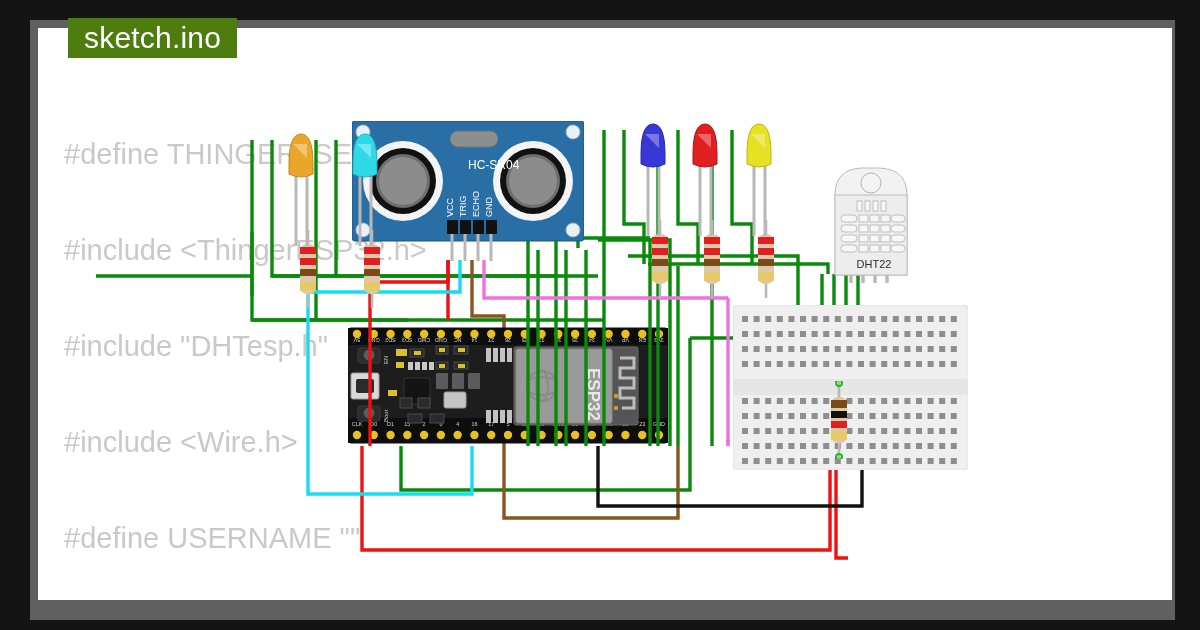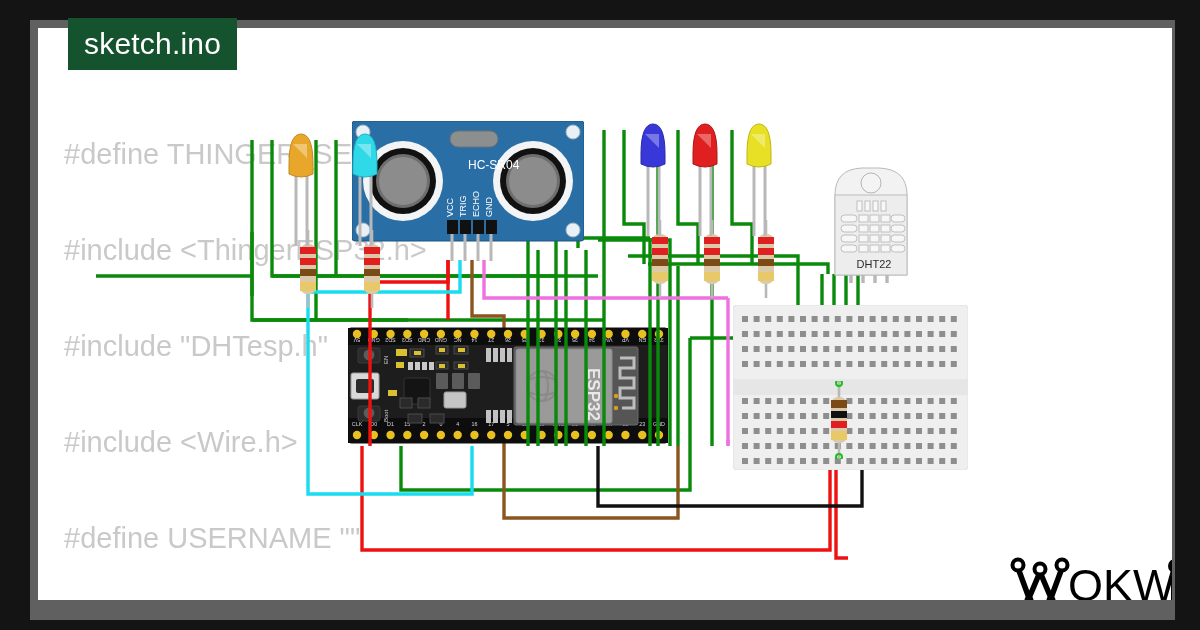--- a/index.html
+++ b/index.html
@@ -9,22 +9,22 @@
     font-family:"Liberation Sans","DejaVu Sans",sans-serif;
   }
   #stage{position:relative;width:1200px;height:630px;}
 
   
   .frame-border{position:absolute;left:30px;top:20px;width:1145px;height:600px;background:#606060;}
   .canvas{position:absolute;left:38px;top:28px;width:1134px;height:572px;background:#ffffff;overflow:hidden;}
 
   
   .filechip{
-    position:absolute;left:68px;top:18px;height:52px;
-    background:#14532d;color:#fff;display:flex;align-items:center;
+    position:absolute;left:68px;top:18px;height:40px;
+    background:#4d7c0f;color:#fff;display:flex;align-items:center;
     padding:0 16px;font-size:30px;letter-spacing:.2px;z-index:60;
   }
 
   
   .code{position:absolute;left:26px;top:78px;width:1100px;z-index:1;
         color:#c9c9c9;font-size:29px;line-height:96px;white-space:nowrap;
         font-family:"Liberation Sans","DejaVu Sans",sans-serif;}
   .code div{height:96px;}
 
   
@@ -709,38 +709,20 @@
         <path d="M632 292 L632 418" stroke="#0a8a0a"></path>
         <path d="M640 292 L640 418" stroke="#0a8a0a"></path>
         <path d="M674 292 L674 418" stroke="#0a8a0a"></path>
 
         <path d="M332 292 L332 418" stroke="#ee1111"></path>
 
         <path d="M690 418 L690 412" stroke="#f070e0"></path>
       </g>
     </svg>
 
-    <div class="wokwi-logo">
-      <svg width="180" height="52" viewBox="0 0 180 52">
-        <g fill="#000" font-family="Liberation Sans, sans-serif">
-
-          <g stroke="#000" stroke-width="5.5" fill="none" stroke-linecap="round">
-            <path d="M8 14 L19 44 L30 18 L41 44 L52 14"></path>
-          </g>
-          <circle cx="8" cy="11" r="5.5" fill="#fff" stroke="#000" stroke-width="4"></circle>
-          <circle cx="30" cy="15" r="5.5" fill="#fff" stroke="#000" stroke-width="4"></circle>
-          <circle cx="52" cy="11" r="5.5" fill="#fff" stroke="#000" stroke-width="4"></circle>
-          <circle cx="19" cy="46" r="4.5" fill="#000"></circle>
-          <circle cx="41" cy="46" r="4.5" fill="#000"></circle>
-          <text x="58" y="47" font-size="45" font-weight="400">OKW</text>
-          <text x="158" y="47" font-size="45">i</text>
-          <circle cx="165" cy="12" r="5" fill="#fff" stroke="#000" stroke-width="4"></circle>
-        </g>
-      </svg>
-    </div>
 
   </div>
 
   <div class="filechip">
     <span>sketch.ino</span>
   </div>
 
 </div>
 
 </body></html>

